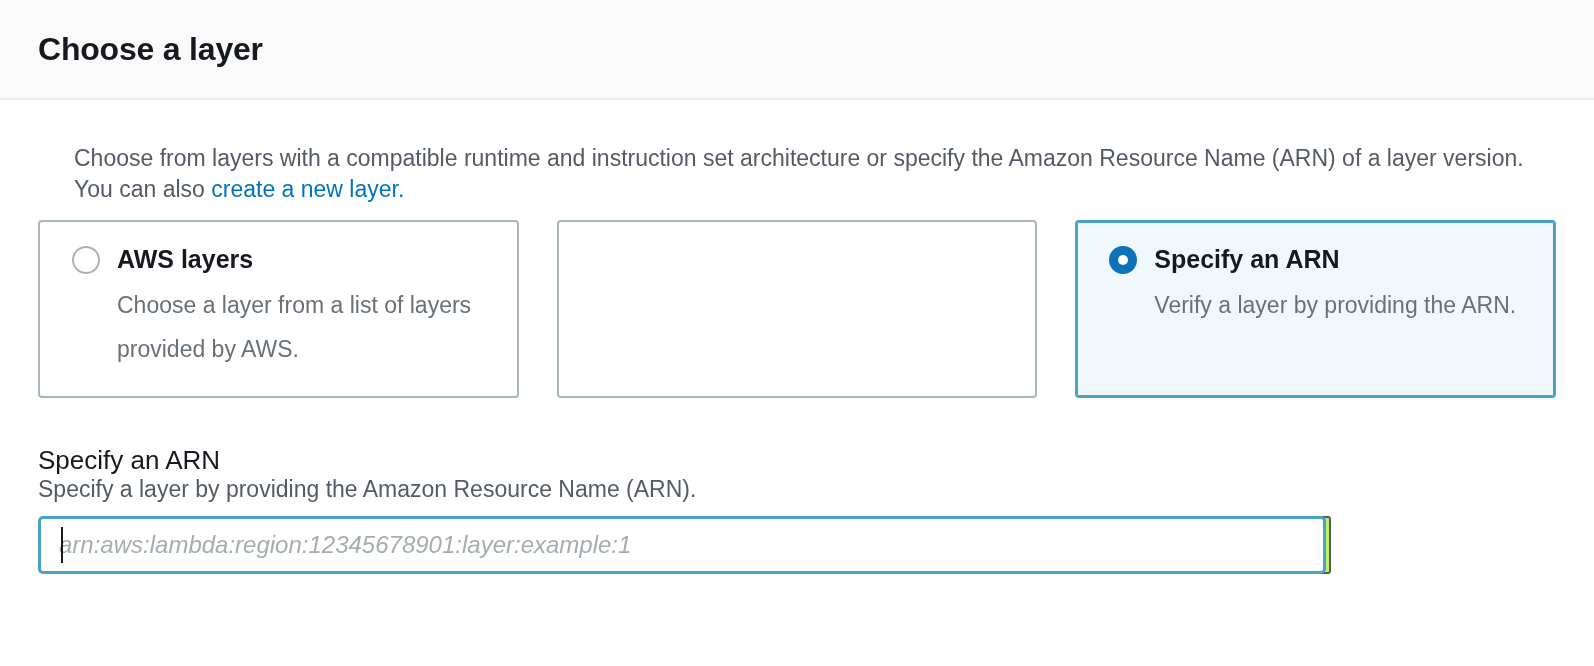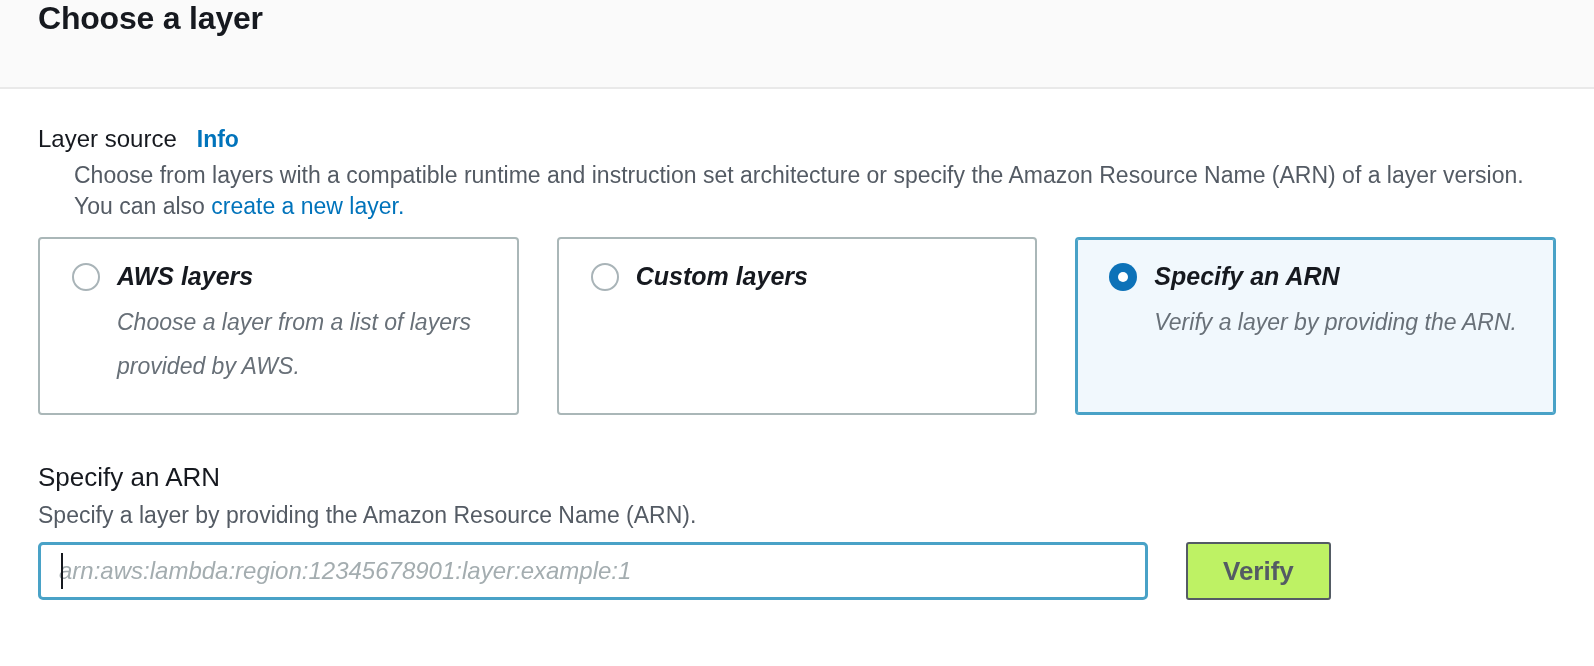--- a/index.html
+++ b/index.html
@@ -6,24 +6,25 @@
   html, body {
     width: 1594px; height: 666px;
     background: #ffffff;
     font-family: "Liberation Sans", sans-serif;
     color: #16191f;
     overflow: hidden;
   }
 
   
   .panel-header {
-    height: 89px;
+    height: 100px;
     background: #fafafa;
     border-bottom: 2px solid #e9e9e9;
     display: flex;
+    align-items: center;
     padding: 0 38px;
   }
   .panel-title {
     font-size: 32px;
     font-weight: 700;
     letter-spacing: -0.2px;
   }
 
   
   .content { padding: 36px 38px 0 38px; }
@@ -48,21 +49,20 @@
   
   .cards { display: flex; gap: 38px; margin-top: 15px; }
   .card {
     flex: 1;
     height: 178px;
     background: #ffffff;
     border: 2px solid #aab7b8;
     border-radius: 4px;
     padding: 23px 26px 0 32px;
     cursor: pointer;
-    font-style: italic;
   }
   .card.selected {
     border-color: #49a2c7;
     box-shadow: inset 0 0 0 1px #49a2c7;
     background: #f1f8fd;
   }
   .card-head { display: flex; align-items: center; gap: 17px; }
   .radio {
     width: 28px; height: 28px;
     border-radius: 50%;
@@ -86,26 +86,26 @@
   .card-desc {
     margin: 9px 0 0 45px;
     font-size: 23px;
     line-height: 44px;
     color: #687078;
     max-width: 372px;
   }
 
   
   .arn-heading { margin-top: 47px; font-size: 26px; font-weight: 400; color: #16191f; }
-  .arn-desc { margin-top: 9px; font-size: 23px; color: #545b64; }
+  .arn-desc { font-size: 23px; color: #545b64; }
 
   .input-row { display: flex; align-items: flex-start; gap: 38px; margin-top: 13px; }
   .arn-input-wrap { position: relative; width: 1110px; }
   .arn-input {
-    width: 1110px; height: 58px;
+    width: 1288px; height: 58px;
     border: 3px solid #49a2c7;
     border-radius: 5px;
     padding: 0 18px;
     font-size: 24px;
     font-family: "Liberation Sans", sans-serif;
     color: #16191f;
     outline: none;
     background: #ffffff;
   }
   .arn-input::placeholder { color: #a4adb0; font-style: italic; opacity: 1; }
@@ -132,42 +132,34 @@
 </style>
 </head>
 <body>
 
 <div class="panel-header">
   <h1 class="panel-title">Choose a layer</h1>
 </div>
 
 <div class="content">
 
-  <div class="label-row">
-    <span class="field-label">Layer source</span>
-    <a class="info-link">Info</a>
-  </div>
 
   <div class="field-desc"><span>Choose from layers with a compatible runtime and instruction set architecture or specify the Amazon Resource Name (ARN) of a layer version. You can also </span><a class="inline-link">create a new layer.</a></div>
 
   <div class="cards">
 
     <div class="card">
       <div class="card-head">
         <span class="radio"></span>
         <span class="card-title">AWS layers</span>
       </div>
       <div class="card-desc">Choose a layer from a list of layers provided by AWS.</div>
     </div>
 
     <div class="card">
-      <div class="card-head">
-        <span class="radio"></span>
-        <span class="card-title">Custom layers</span>
-      </div>
     </div>
 
     <div class="card selected">
       <div class="card-head">
         <span class="radio checked"></span>
         <span class="card-title">Specify an ARN</span>
       </div>
       <div class="card-desc">Verify a layer by providing the ARN.</div>
     </div>
 

